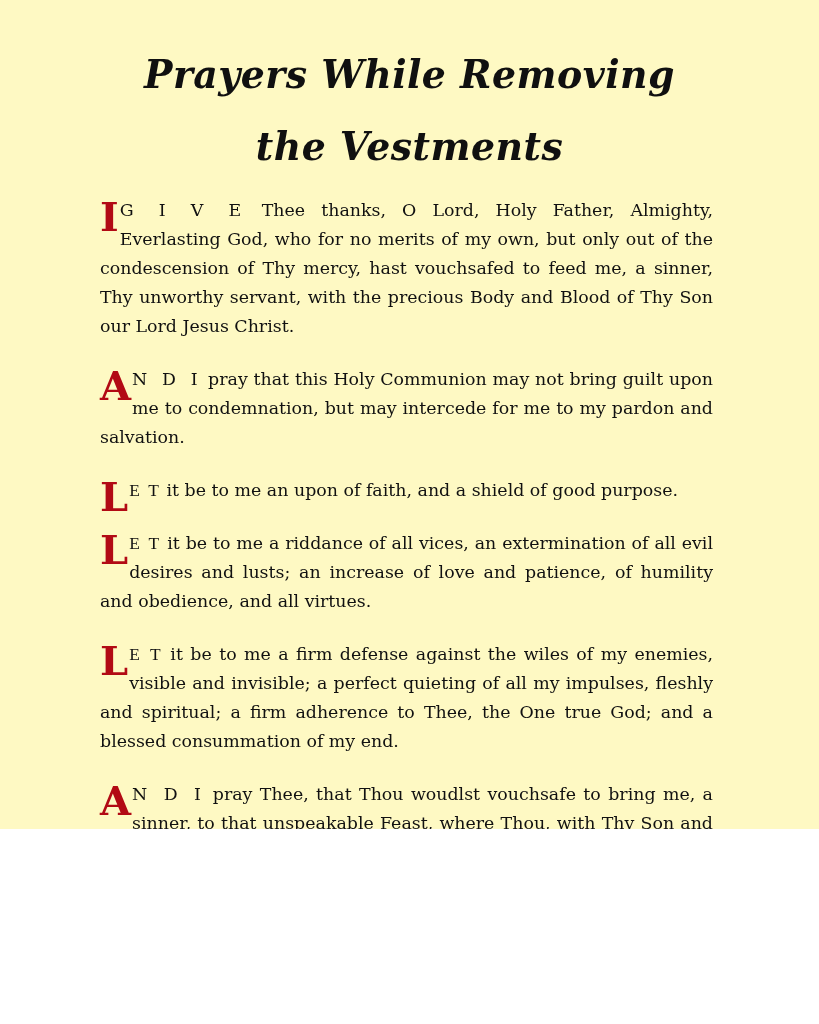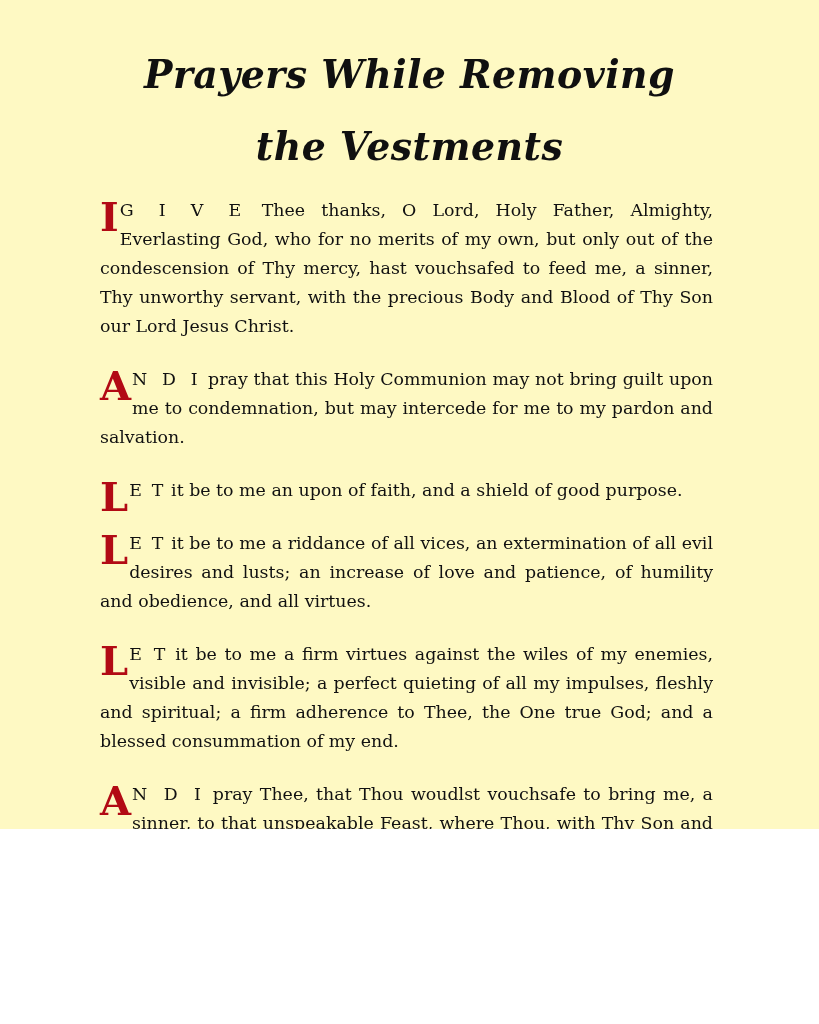--- a/index.html
+++ b/index.html
@@ -70,20 +70,21 @@
     position: relative;
     top: 3px;
   }
 
   
   .spaced {
     letter-spacing: 4.5px;
   }
   .spaced-tight {
     letter-spacing: 2.2px;
+    font-family: Liberation Serif, serif;
   }
 </style>
 </head>
 <body>
 
 <div class="page">
 
   <div class="title-block">
     <div class="title-line">Prayers While Removing</div>
     <div class="title-line title-line-2">the Vestments</div>
@@ -101,21 +102,21 @@
 
     <p class="prayer-para">
       <span class="dropcap">L</span><span class="spaced-tight">E T</span><span> it be to me an upon of faith, and a shield of good purpose.</span>
     </p>
 
     <p class="prayer-para">
       <span class="dropcap">L</span><span class="spaced-tight">E T</span><span> it be to me a riddance of all vices, an extermination of all evil desires and lusts; an increase of love and patience, of humility and obedience, and all virtues.</span>
     </p>
 
     <p class="prayer-para">
-      <span class="dropcap">L</span><span class="spaced-tight">E T</span><span> it be to me a firm virtues against the wiles of my enemies, visible and invisible; a perfect quieting of all my impulses, fleshly and spiritual; a firm adherence to Thee, the One true God; and a blessed consummation of my end.</span>
+      <span class="dropcap">L</span><span class="spaced-tight">E T</span><span> it be to me a firm defense against the wiles of my enemies, visible and invisible; a perfect quieting of all my impulses, fleshly and spiritual; a firm adherence to Thee, the One true God; and a blessed consummation of my end.</span>
     </p>
 
     <p class="prayer-para">
       <span class="dropcap">A</span><span class="spaced">N D I</span><span> pray Thee, that Thou woudlst vouchsafe to bring me, a sinner, to that unspeakable Feast, where Thou, with Thy Son and the Holy Ghost, art to Thy Saints true light, full satisfaction, everlasting joy, complete delight, and perfect happiness. Through the same Christ our Lord. Amen.</span>
     </p>
 
   </div>
 
 </div>
 

